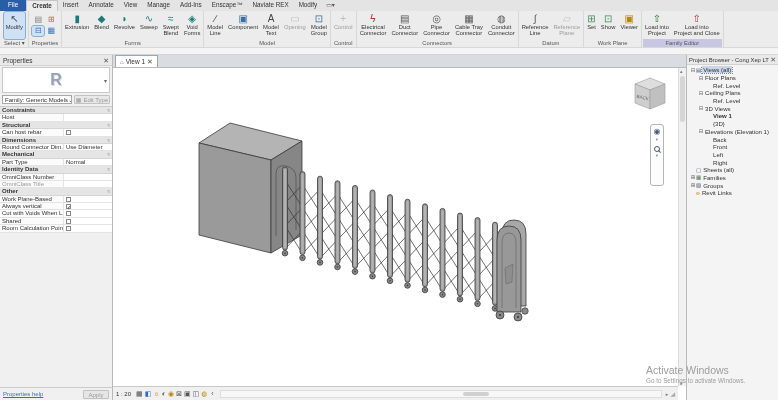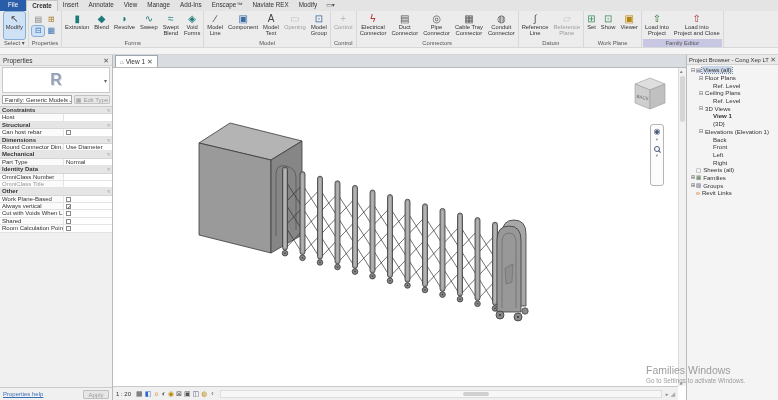--- a/index.html
+++ b/index.html
@@ -650,15 +650,15 @@
         <div class="trow" style="padding-left: 3px;">
           <span class="tg"></span>
           <span class="ti" style="color: rgb(204, 102, 0);">∞</span>
           <span class="lb">Revit Links</span>
         </div>
       </div>
   </div>
 </div>
 
 <div class="watermark">
-  <div class="l1">Families Windows</div>
+  <div class="l1">Activate Windows</div>
   <div class="l2">Go to Settings to activate Windows.</div>
 </div>
 
 </body></html>

